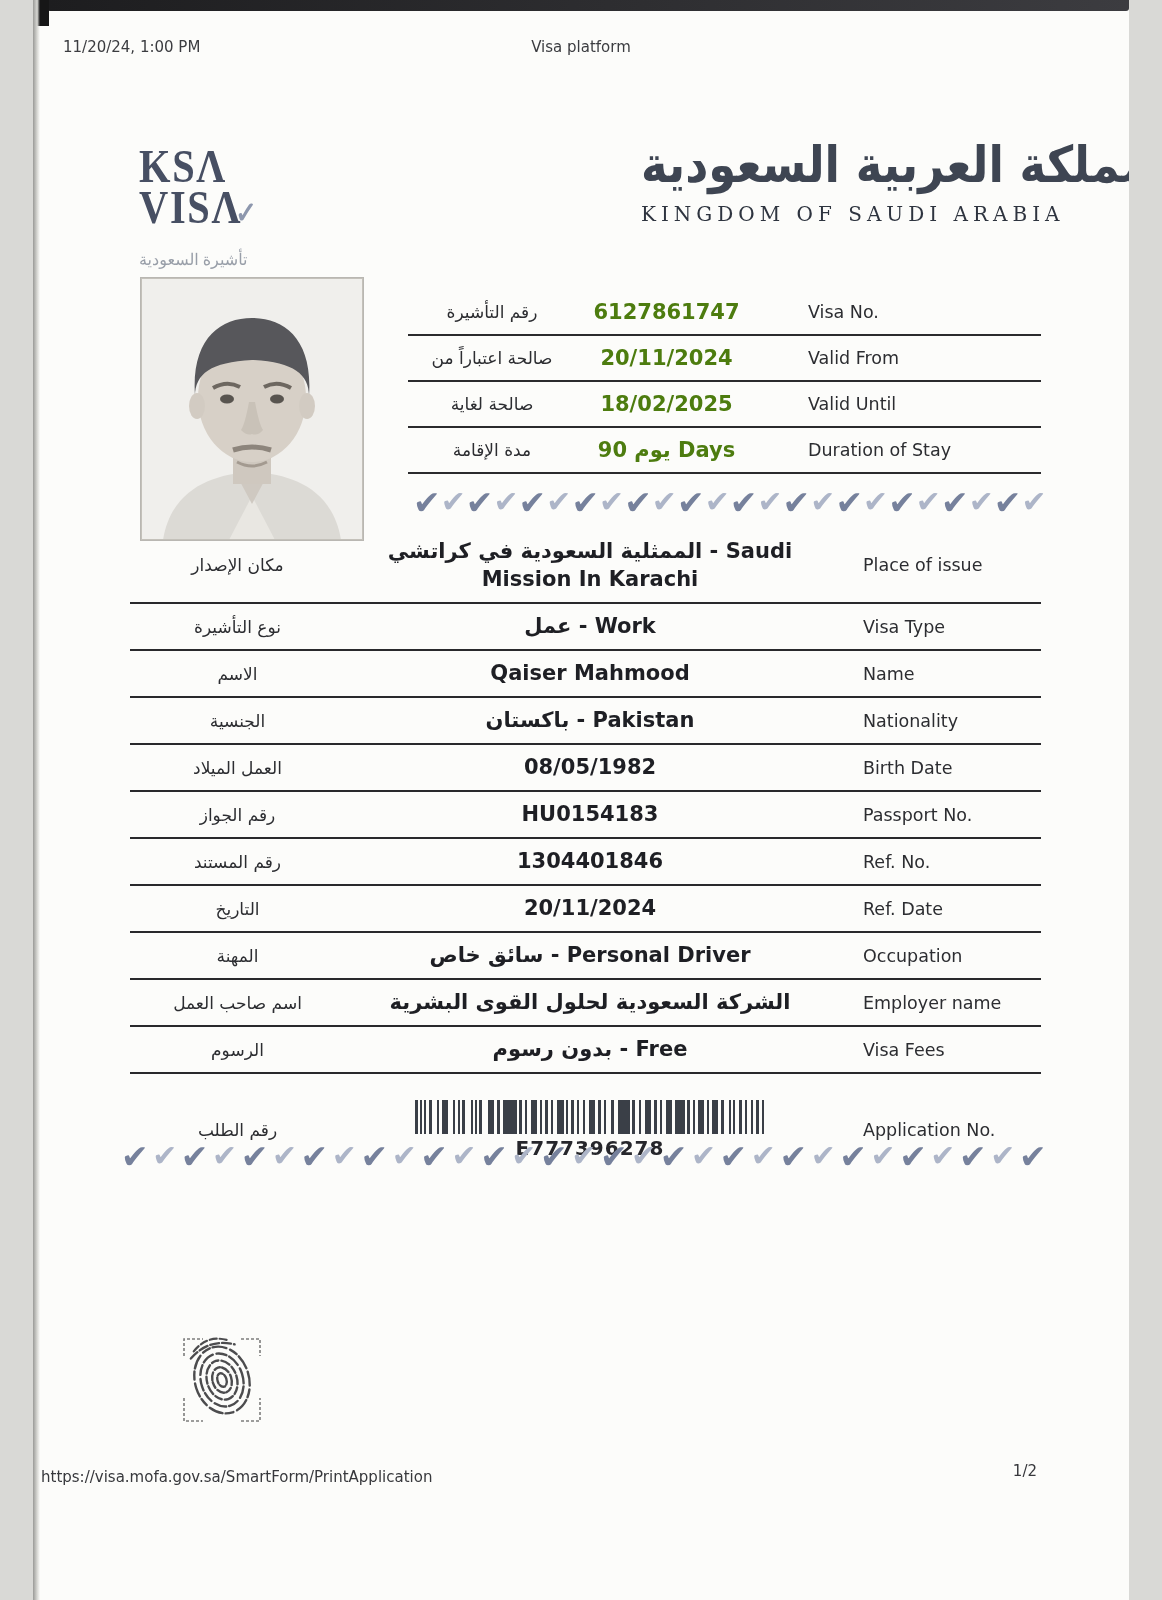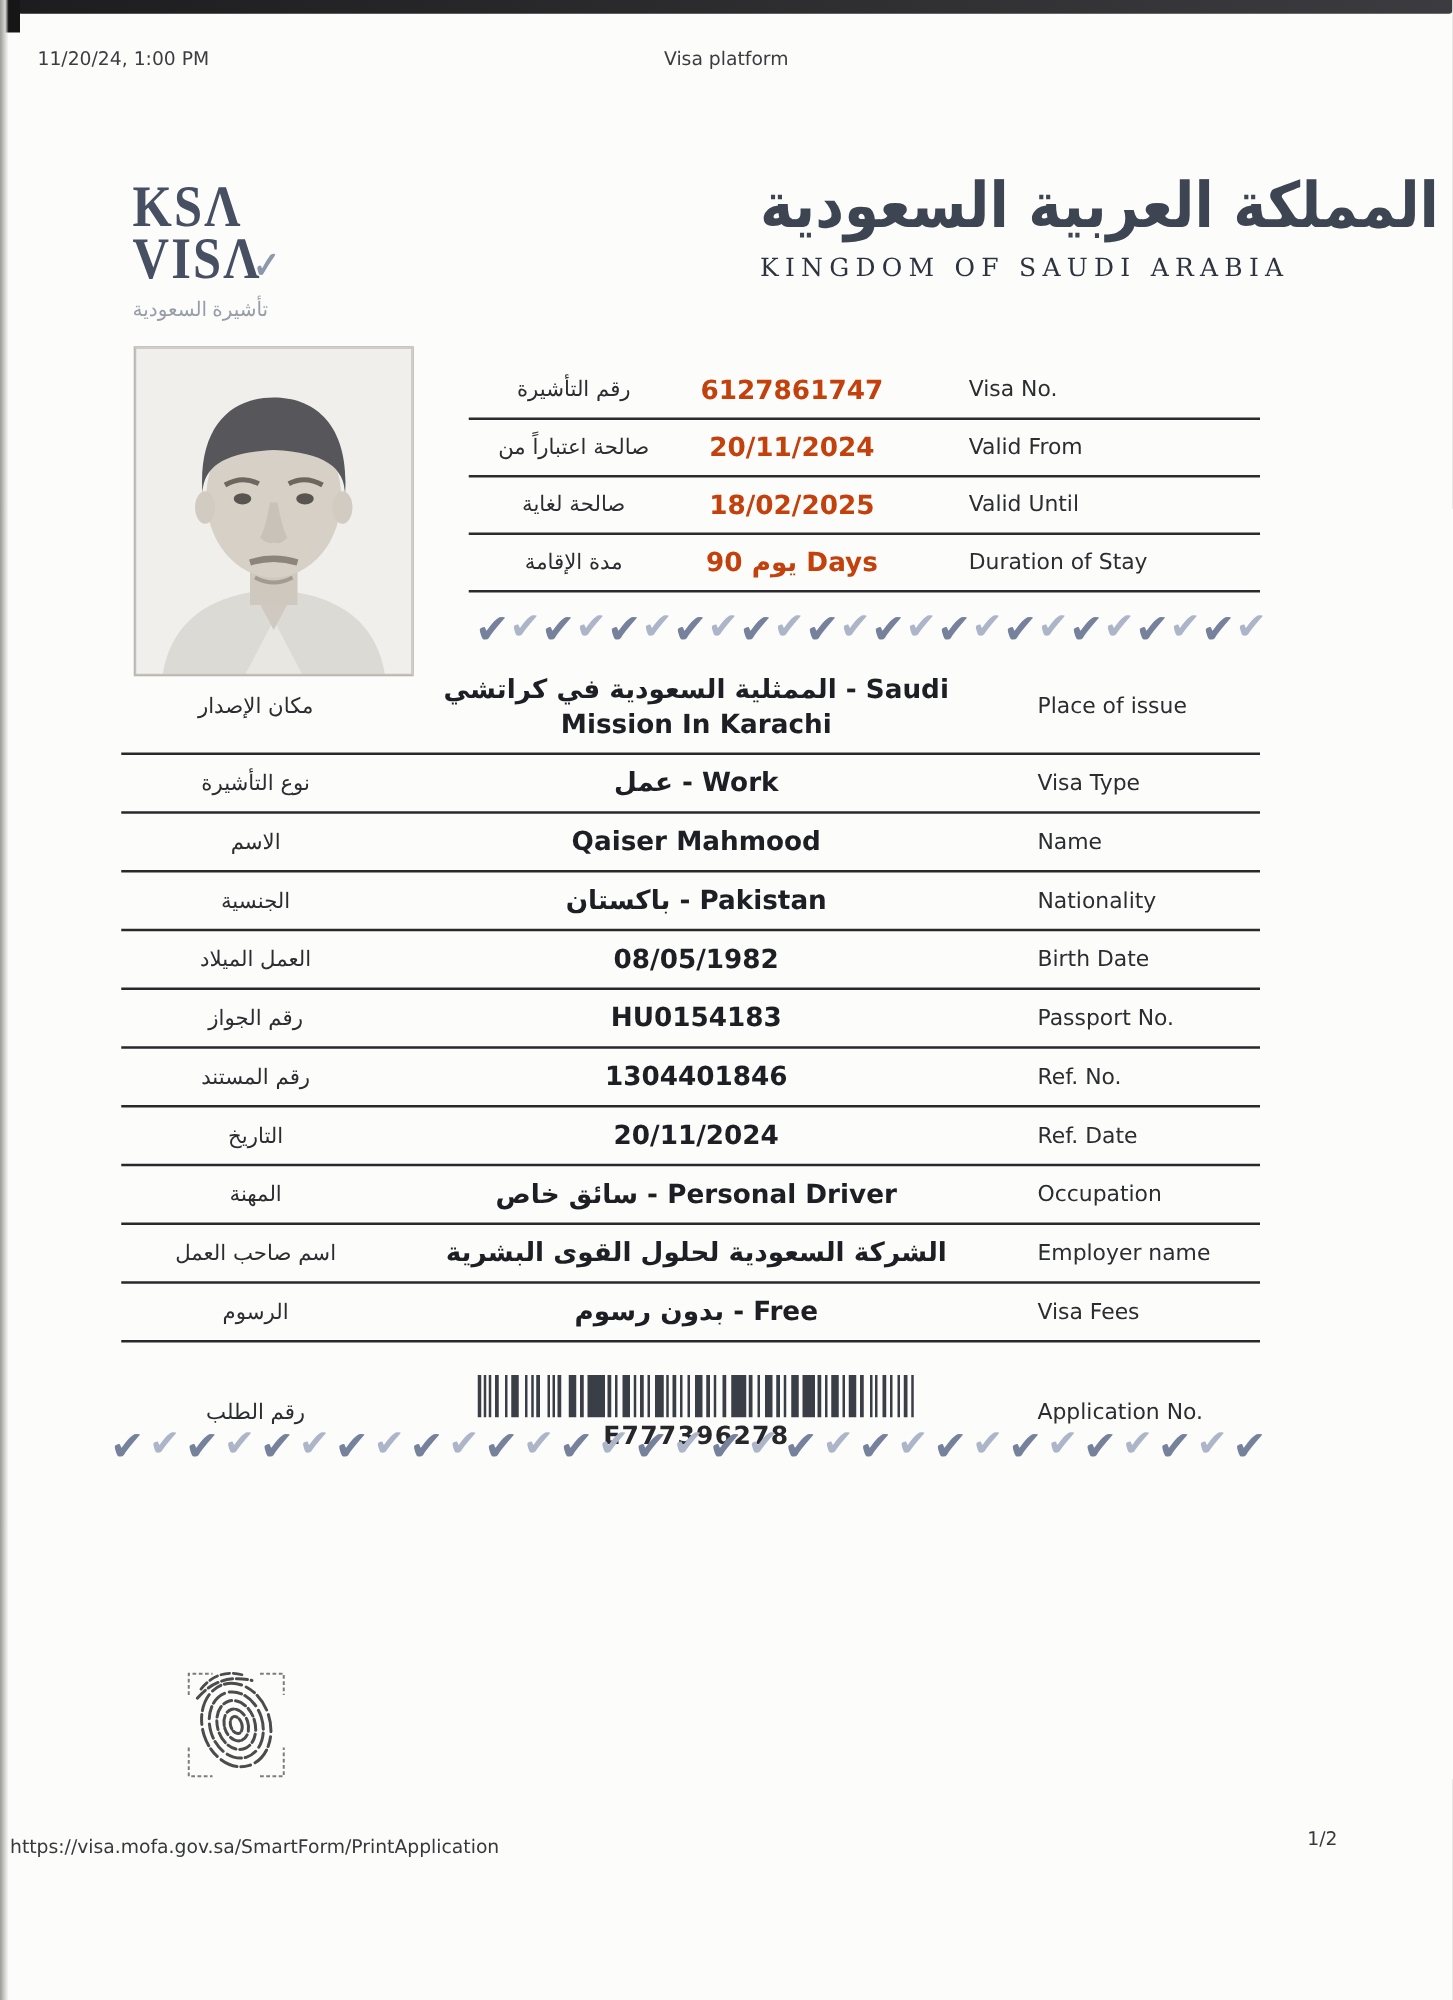--- a/index.html
+++ b/index.html
@@ -1,57 +1,58 @@
 <!DOCTYPE html>
 <html lang="en"><head>
 <meta charset="utf-8">
 <style>
   html,body{margin:0;padding:0;background:#d9d9d6;}
   .page{
     position:relative;
-    width:1162px;height:1600px;
+    width:1060px;height:1600px;
     margin:0 auto;
     background:#fcfcfa;
     font-family:"DejaVu Sans","Liberation Sans",sans-serif;
     color:#2c2d31;
     overflow:hidden;
+    padding-left:36px;
   }
   
   .scan-top{position:absolute;top:0;left:14px;right:0;height:11px;
     background:linear-gradient(90deg,#1d1d1f 0%,#2e2e31 55%,#3c3c40 100%);
     border-radius:0 0 3px 3px;}
   .scan-top-left{position:absolute;top:0;left:0;width:16px;height:26px;background:#161617;}
   .scan-left{position:absolute;top:0;left:0;width:7px;height:100%;
     background:linear-gradient(90deg,#9a9a97,#d8d8d4 60%,rgba(255,255,255,0));}
   
   .print-header{position:absolute;top:38px;left:0;width:100%;font-size:15px;color:#3b3c40;}
   .ph-date{position:absolute;left:30px;top:0;}
   .ph-title{position:absolute;left:0;width:100%;text-align:center;top:0;}
   
   .ksa-logo{position:absolute;left:106px;top:146px;color:#474f63;font-family:Liberation Serif, serif;}
   .ksa-logo .word{font-size:47px;font-weight:bold;line-height:.88;letter-spacing:2px;
     transform:scaleX(.86);transform-origin:left center;white-space:nowrap;}
   .ksa-logo .brand-check{font-size:30px;color:#8d97ad;margin-left:-8px;font-weight:bold;}
-  .ksa-logo .tagline{font-size:16px;color:#989ea8;margin-top:9px;letter-spacing:1px;}
+  .ksa-logo .tagline{font-size:16px;color:#989ea8;margin-top:21px;letter-spacing:1px;}
   
   .emblem{position:absolute;left:608px;top:136px;width:404px;text-align:left;}
   .emblem .ar{font-size:45px;color:#3e4552;line-height:1.15;white-space:nowrap;font-weight:bold;
     transform:scaleY(1.12);transform-origin:center top;}
   .emblem .en{font-family:"DejaVu Serif","Liberation Serif",serif;font-size:20px;
     letter-spacing:5px;color:#2e343f;margin-top:14px;white-space:nowrap;}
   
   .photo{position:absolute;left:107px;top:277px;width:222px;height:262px;
     border:1px solid #b9b7b2;background:#f0efed;}
   .photo svg{display:block;width:100%;height:100%;}
   
   .summary{position:absolute;left:375px;top:290px;width:633px;}
   .srow{display:grid;grid-template-columns:168px 1fr 258px;align-items:center;
     min-height:43px;border-bottom:2px solid #2b2b2d;padding:0 0 1px 0;}
   .srow .ar{text-align:center;font-size:17px;direction:rtl;}
-  .srow .val{text-align:center;font-size:21px;font-weight:bold;color:#c2410c;direction:ltr;padding-right:26px;}
+  .srow .val{text-align:center;font-size:21px;font-weight:bold;color:#4d7c0f;direction:ltr;padding-right:26px;}
   .srow .en{text-align:left;font-size:17.5px;padding-left:4px;margin-left:21px;}
   
   .checkrow{position:absolute;display:flex;justify-content:space-between;align-items:center;
     pointer-events:none;}
   .checkrow .wm{font-size:33px;line-height:1;color:#76819c;}
   .checkrow .wm:nth-child(2n){color:#adb5c8;font-size:30px;}
   .checkrow.row1{left:380px;top:478px;width:628px;height:48px;}
   .checkrow.row2{left:88px;top:1130px;width:926px;height:52px;}
   
   .details{position:absolute;left:97px;top:528px;width:911px;}

